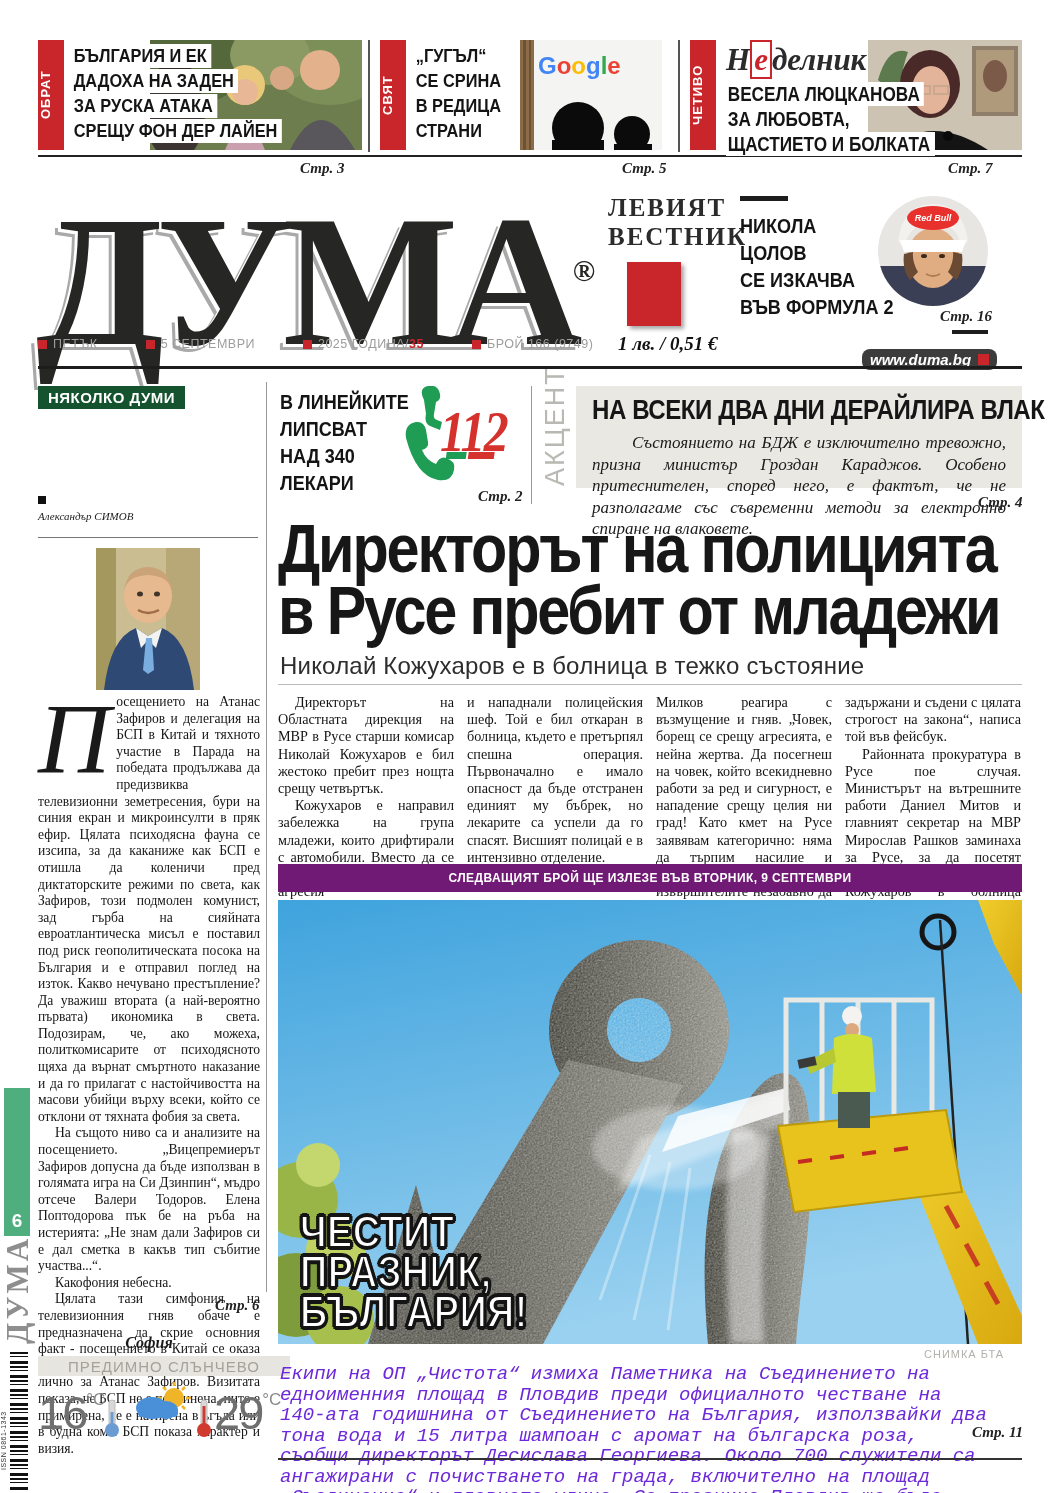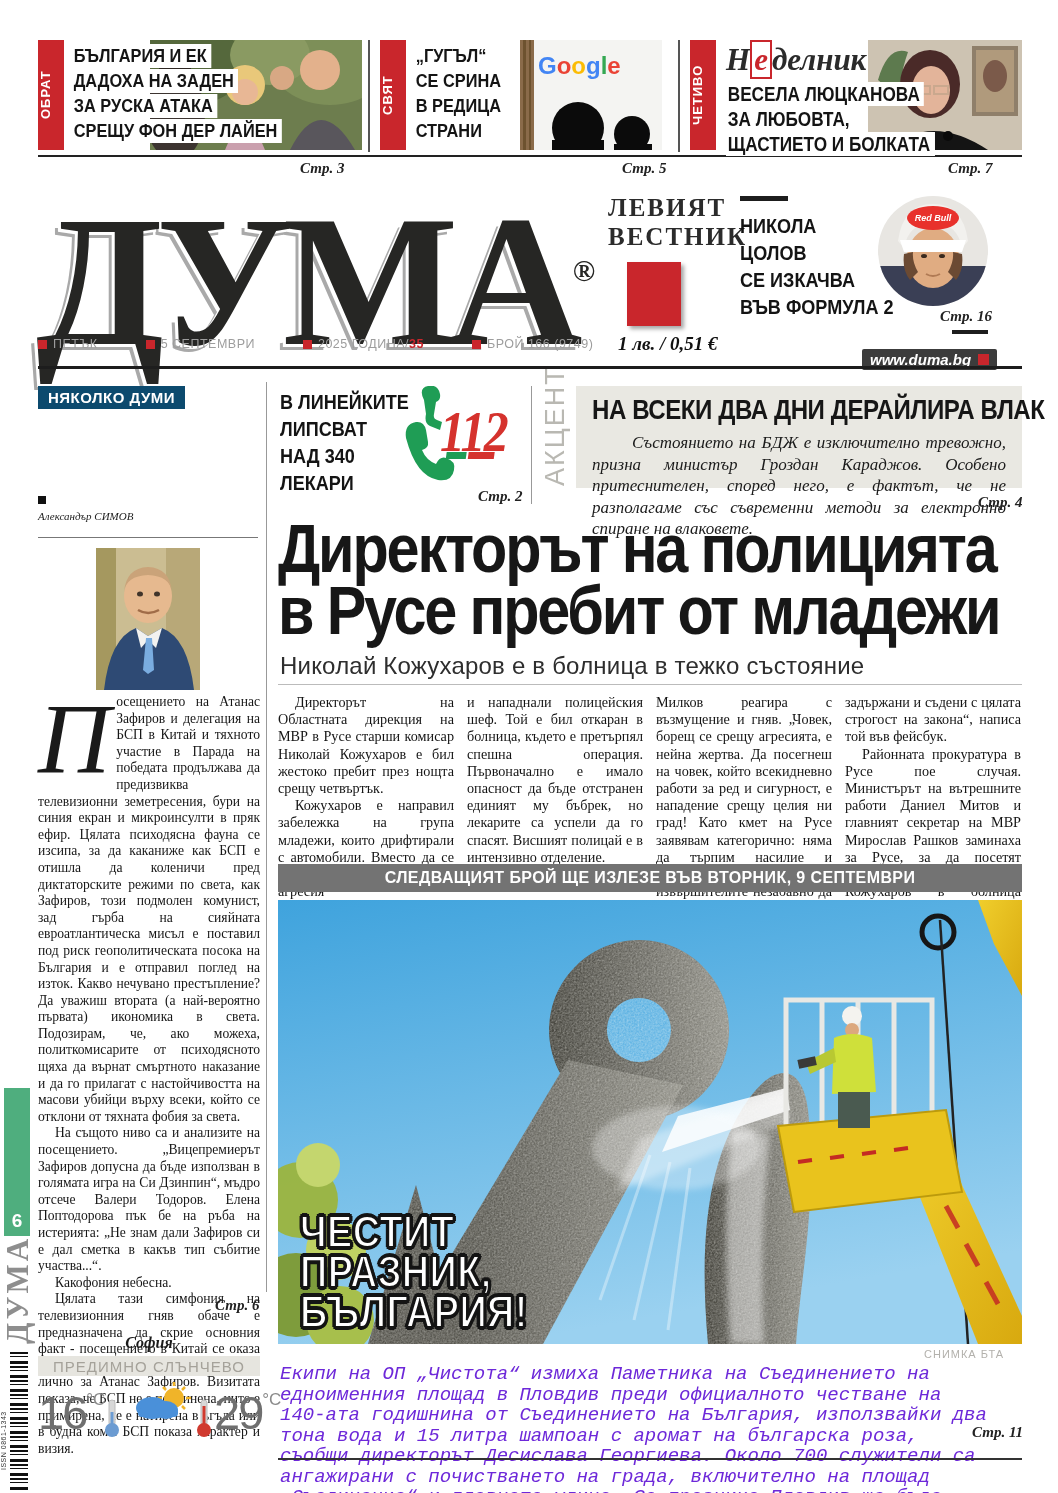--- a/index.html
+++ b/index.html
@@ -23,26 +23,26 @@
         letter-spacing:-10px;color:#262624;text-shadow:-3px 3px 0 #fff,-6px 6px 0 #a9a9a9;}
   .logo sup{font-size:30px;letter-spacing:0;color:#262624;text-shadow:none;}
   .tagline{font-family:"Liberation Serif",serif;font-size:25px;font-weight:bold;letter-spacing:2px;
            color:#2b2b2b;line-height:29px;}
   .redsq{background:#c9262c;}
   .dl-item{display:inline-flex;align-items:center;gap:6px;color:#9d9d9d;font-size:12.5px;letter-spacing:.5px;}
   .dl-sq{width:9px;height:9px;background:#c9262c;display:inline-block;}
   .dl-acc{color:#c9262c;font-weight:bold;}
   .price{font-family:"Liberation Serif",serif;font-style:italic;font-weight:bold;font-size:19px;color:#111;}
   .webbar{background:#3c3c3c;color:#fff;font-weight:bold;font-style:italic;font-size:15px;
-          padding:2px 8px;border-radius:2px;display:flex;align-items:center;gap:7px;}
+          padding:2px 8px;border-radius:8px;display:flex;align-items:center;gap:7px;}
   .blackrule{background:#1d1d1d;}
   .dash{background:#1d1d1d;height:5px;width:48px;}
   .promoline{font-weight:bold;font-size:21px;line-height:27px;color:#141414;}
   
-  .kicker{background:#0c4a6e;color:#fff;font-weight:bold;font-size:15px;letter-spacing:.5px;
+  .kicker{background:#14532d;color:#fff;font-weight:bold;font-size:15px;letter-spacing:.5px;
           padding:3px 10px;display:inline-block;}
   .optitle{font-weight:bold;font-size:31px;line-height:34px;color:#161616;letter-spacing:-.5px;}
   .author{font-family:"Liberation Serif",serif;font-style:italic;font-size:11px;color:#222;}
   .opbody{font-family:"Liberation Serif",serif;font-size:13.6px;line-height:16.6px;text-align:justify;color:#161616;}
   .opbody p{margin:0;text-indent:17px;}
   .opbody p.first{text-indent:0;}
   .dropcap{float:left;font-family:"Liberation Serif",serif;font-style:italic;font-size:100px;
            line-height:78px;padding:6px 6px 0 0;color:#1a1a1a;}
   .thinrule{height:1px;background:#777;}
   
@@ -53,21 +53,21 @@
   .akbox{background:#e9e8e2;}
   .aktitle{font-weight:bold;font-size:28px;letter-spacing:-.5px;color:#161616;}
   .aktext{font-family:"Liberation Serif",serif;font-style:italic;font-size:17px;line-height:21.5px;
           text-align:justify;color:#1a1a1a;text-indent:40px;margin:6px 0 0;}
   
   .bigline{font-weight:bold;font-size:69px;line-height:62px;letter-spacing:-2.5px;color:#171717;}
   .subhead{font-size:24px;color:#2e2e2e;letter-spacing:.2px;}
   .storycol{font-family:"Liberation Serif",serif;font-size:14.2px;line-height:17.2px;text-align:justify;color:#141414;}
   .storycol p{margin:0;text-indent:17px;}
   .storycol p.noind{text-indent:0;}
-  .banner{background:#737373;color:#fff;font-weight:bold;font-size:16px;letter-spacing:.4px;
+  .banner{background:#701a75;color:#fff;font-weight:bold;font-size:12px;letter-spacing:.4px;
           display:flex;align-items:center;justify-content:center;}
   .credit{font-size:11px;color:#b3b1ac;letter-spacing:1px;}
   .caption{font-family:Liberation Mono, monospace;font-style:italic;font-size:19px;line-height:20.5px;color:#6d28d9;}
   .overlayline{font-weight:bold;font-size:44px;line-height:40px;color:#fff;letter-spacing:.5px;
      -webkit-text-stroke:2px #141414;
      text-shadow:3px 0 0 #141414,-3px 0 0 #141414,0 3px 0 #141414,0 -3px 0 #141414,
                  2px 2px 0 #141414,-2px 2px 0 #141414,2px -2px 0 #141414,-2px -2px 0 #141414;}
   
   .wcity{font-family:"Liberation Serif",serif;font-style:italic;font-weight:bold;font-size:16px;color:#1a1a1a;}
   .wbar{background:#e6e5df;color:#a5a29a;font-size:15px;letter-spacing:1px;display:flex;
@@ -243,21 +243,21 @@
   </svg>
   <div class="abs opbody" style="left:38px;top:694px;width:222px;">
     <p class="first"><span class="dropcap">П</span><span>осещението на Атанас Зафиров и делегация на БСП в Китай и тяхното участие в Парада на победата продължава да предизвиква телевизионни земетресения, бури на синия екран и микроинсулти в пряк ефир. Цялата психодясна фауна се изсипа, за да каканиже как БСП е отишла да коленичи пред диктаторските режими по света, как Зафиров, този подмолен комунист, зад гърба на сияйната евроатлантическа мисъл е поставил под риск геополитическата посока на България и е отправил поглед на изток. Какво нечувано престъпление? Да уважиш втората (а най-вероятно първата) икономика в света. Подозирам, че, ако можеха, политкомисарите от психодясното щяха да върнат смъртното наказание и да го прилагат с настойчивостта на масови убийци върху всеки, който се отклони от тяхната фобия за света.</span></p>
     <p>На същото ниво са и анализите на посещението. „Вицепремиерът Зафиров допусна да бъде използван в голямата игра на Си Дзинпин“, мъдро отсече Валери Тодоров. Елена Поптодорова пък бе на ръба на истерията: „Не знам дали Зафиров си е дал сметка в какъв тип събитие участва...“.</p>
     <p>Какофония небесна.</p>
     <p>Цялата тази симфония на телевизионния гняв обаче е предназначена да скрие основния факт - посещението в Китай се оказа изключително голям успех за БСП и лично за Атанас Зафиров. Визитата показа, че БСП не е подчинена, нито е примирена, не е натирена в ъгъла или в будна кома. БСП показа характер и визия.</p>
   </div>
   <div class="abs pref" style="left:215px;top:1297px;">Стр. 6</div>
 
   <div class="abs wcity" style="left:38px;top:1334px;width:222px;text-align:center;">София</div>
-  <div class="abs wbar" style="left:38px;top:1356px;width:222px;height:20px;">ПРЕДИМНО СЛЪНЧЕВО</div>
+  <div class="abs wbar" style="left:38px;top:1356px;width:252px;height:20px;">ПРЕДИМНО СЛЪНЧЕВО</div>
   <div class="abs wtemp" style="left:38px;top:1385px;"><span>16</span><span class="wdeg">°C</span></div>
   <svg class="abs" style="left:104px;top:1398px;" width="16" height="40">
     <rect x="5" y="2" width="6" height="26" rx="3" fill="#d8d8d8" stroke="#bcbcbc"></rect>
     <rect x="6.5" y="14" width="3" height="14" fill="#6b9bd2"></rect>
     <circle cx="8" cy="32" r="7" fill="#6b9bd2"></circle>
   </svg>
   <svg class="abs" style="left:128px;top:1382px;" width="66" height="46">
     <circle cx="46" cy="16" r="10" fill="#f0b429"></circle>
     <g stroke="#f0b429" stroke-width="2.5">
       <line x1="46" y1="0" x2="46" y2="4"></line>

